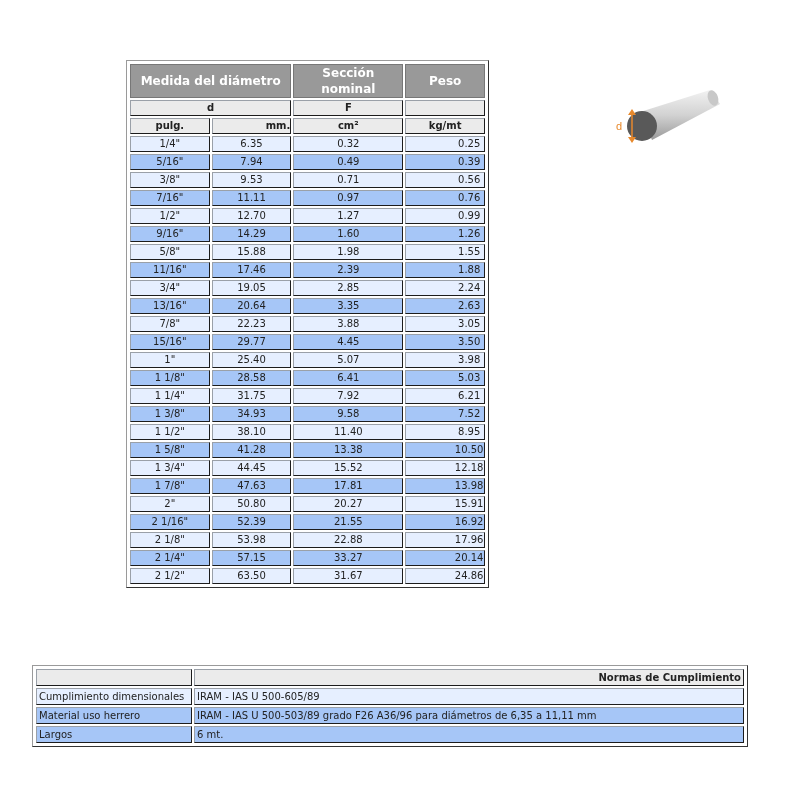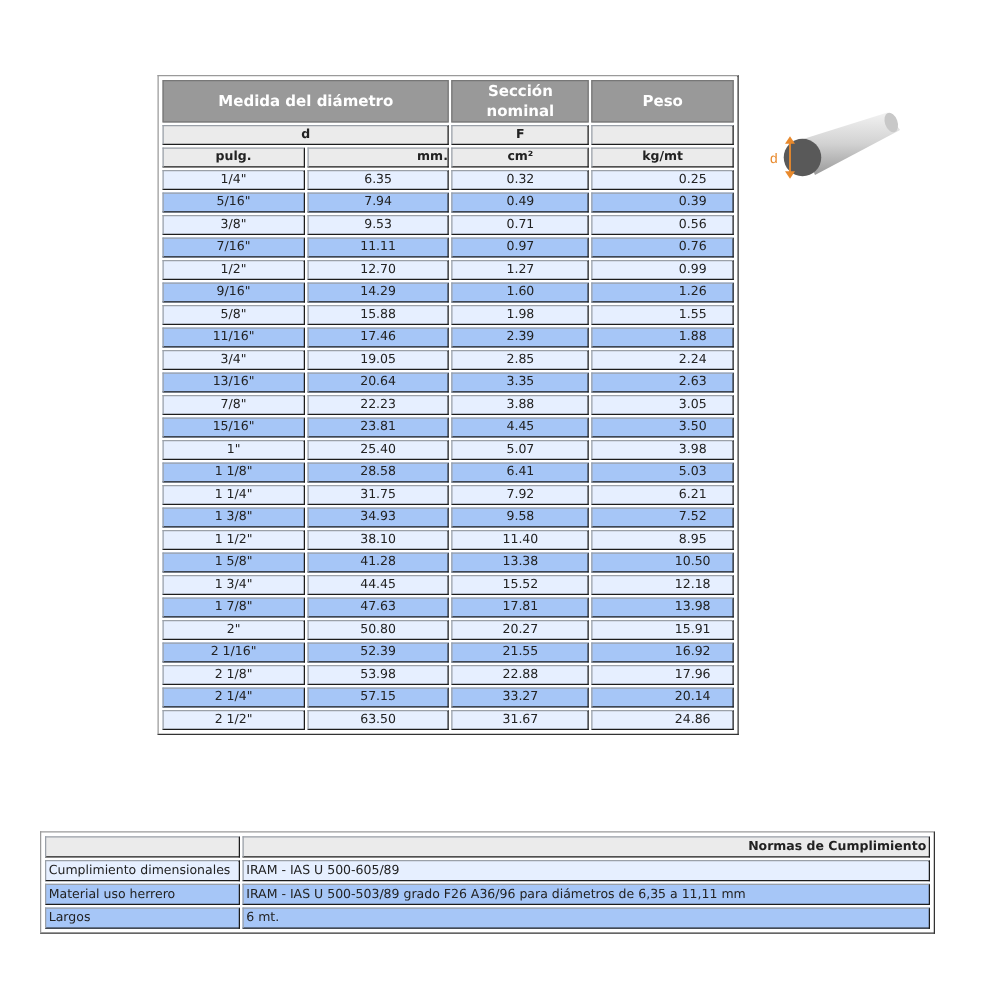--- a/index.html
+++ b/index.html
@@ -1,20 +1,20 @@
 <!DOCTYPE html>
 <html><head>
 <meta charset="utf-8">
 <style>
   html, body { margin: 0; padding: 0; background: #ffffff; }
   body { width: 800px; height: 800px; position: relative; overflow: hidden;
          font-family: "DejaVu Sans", "Liberation Sans", sans-serif; color: #222; }
 
   
-  .spec-wrap { position: absolute; left: 126px; top: 60px; width: 465px;
+  .spec-wrap { position: absolute; left: 126px; top: 60px; width: 363px;
                border: 1px solid #333; border-left-color:#9a9a9a; border-top-color:#9a9a9a; background:#fff; padding: 1px; box-sizing: border-box; }
   table.spec { border-collapse: separate; border-spacing: 2px 2px; width: 100%; table-layout: fixed; }
   table.spec td { border: 1px solid #1c1c1c; border-left-color:#9aa0a8; border-top-color:#9aa0a8;
                   text-align: center; font-size: 10px; height: 14px; padding: 0; line-height: 14px; }
   table.spec tr.h1 td { background: #999999; color: #ffffff; font-weight: bold; font-size: 12px; height: 16px; line-height:16px; border-color:#777; }
   table.spec tr.h2 td, table.spec tr.h3 td { background: #ebebeb; font-weight: bold; color:#222; }
   table.spec tr.light td { background: #e6efff; }
   table.spec tr.dark td { background: #a6c6f7; }
   table.spec td.weight { font-weight: normal; padding-left: 48px; }
   table.spec td.c1 { width: 92px; }
@@ -119,21 +119,21 @@
           <td class="weight">2.63</td>
         </tr>
         <tr class="light">
           <td>7/8"</td>
           <td>22.23</td>
           <td>3.88</td>
           <td class="weight">3.05</td>
         </tr>
         <tr class="dark">
           <td>15/16"</td>
-          <td>23.81</td>
+          <td>29.77</td>
           <td>4.45</td>
           <td class="weight">3.50</td>
         </tr>
         <tr class="light">
           <td>1"</td>
           <td>25.40</td>
           <td>5.07</td>
           <td class="weight">3.98</td>
         </tr>
         <tr class="dark">

